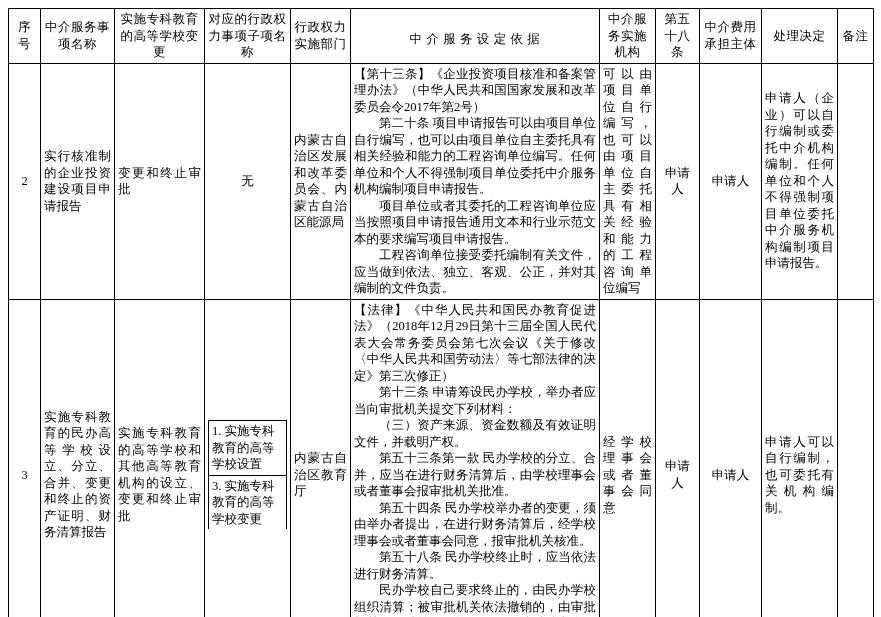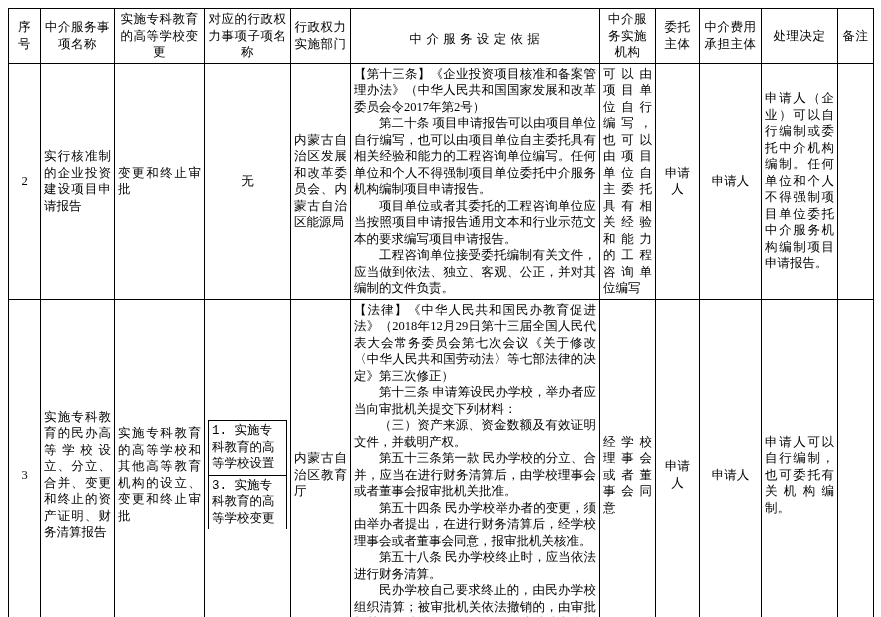--- a/index.html
+++ b/index.html
@@ -72,21 +72,20 @@
     border-collapse: collapse;
     width: 100%;
     height: 100%;
   }
   .sub-table td {
     border: none;
     border-bottom: 1px solid #000;
     padding: 4px 3px;
     vertical-align: middle;
     height: 33.3%;
-    font-family: Liberation Mono, monospace;
   }
   .sub-table tr:last-child td {
     border-bottom: none;
     margin-left: 18px;
   }
   .leftish {
     text-align: left;
   }
   .spread {
     letter-spacing: 0.6px;
@@ -139,21 +138,21 @@
         <th>
             <span class="hdr-inner">行政权力实施部门</span>
           </th>
         <th>
             <span class="hdr-inner spread">中 介 服 务 设 定 依 据</span>
           </th>
         <th>
             <span class="hdr-inner">中介服务实施机构</span>
           </th>
         <th>
-            <span class="hdr-inner">委托主体</span>
+            <span class="hdr-inner">第五十八条</span>
           </th>
         <th>
             <span class="hdr-inner">中介费用承担主体</span>
           </th>
         <th>
             <span class="hdr-inner">处理决定</span>
           </th>
         <th>
             <span class="hdr-inner">备注</span>
           </th>

